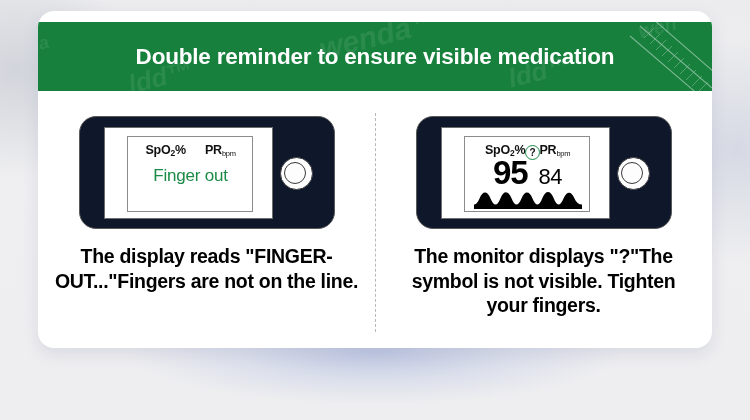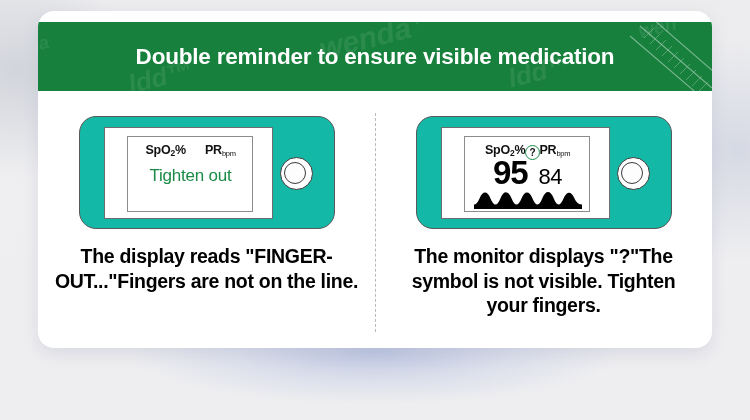--- a/index.html
+++ b/index.html
@@ -119,21 +119,21 @@
   }
 
   
   .device {
     position: relative;
     width: 256px;
     height: 113px;
     margin-top: 25px;
     border: 1.4px solid #595959;
     border-radius: 17px;
-    background: #14b8a6;
+    background: #0f172a;
     box-sizing: border-box;
   }
   .bezel {
     position: absolute;
     left: 24px;
     top: 10px;
     width: 169px;
     height: 92px;
     border: 1.3px solid #6d6d6d;
     box-sizing: border-box;
@@ -321,21 +321,21 @@
 
             <div class="label-row">
               <span>SpO</span>
                 <span class="sub">2</span>
                 <span>%</span>
               <span class="gap"></span>
               <span>PR</span>
                 <span class="bpm">bpm</span>
             </div>
 
-            <div class="finger-out">Tighten out</div>
+            <div class="finger-out">Finger out</div>
 
           </div>
         </div>
         <div class="btn-outer">
           <div class="btn-inner"></div>
         </div>
       </div>
 
       <div class="caption">The display reads "FINGER-OUT..."Fingers are not on the line.</div>
     </div>

